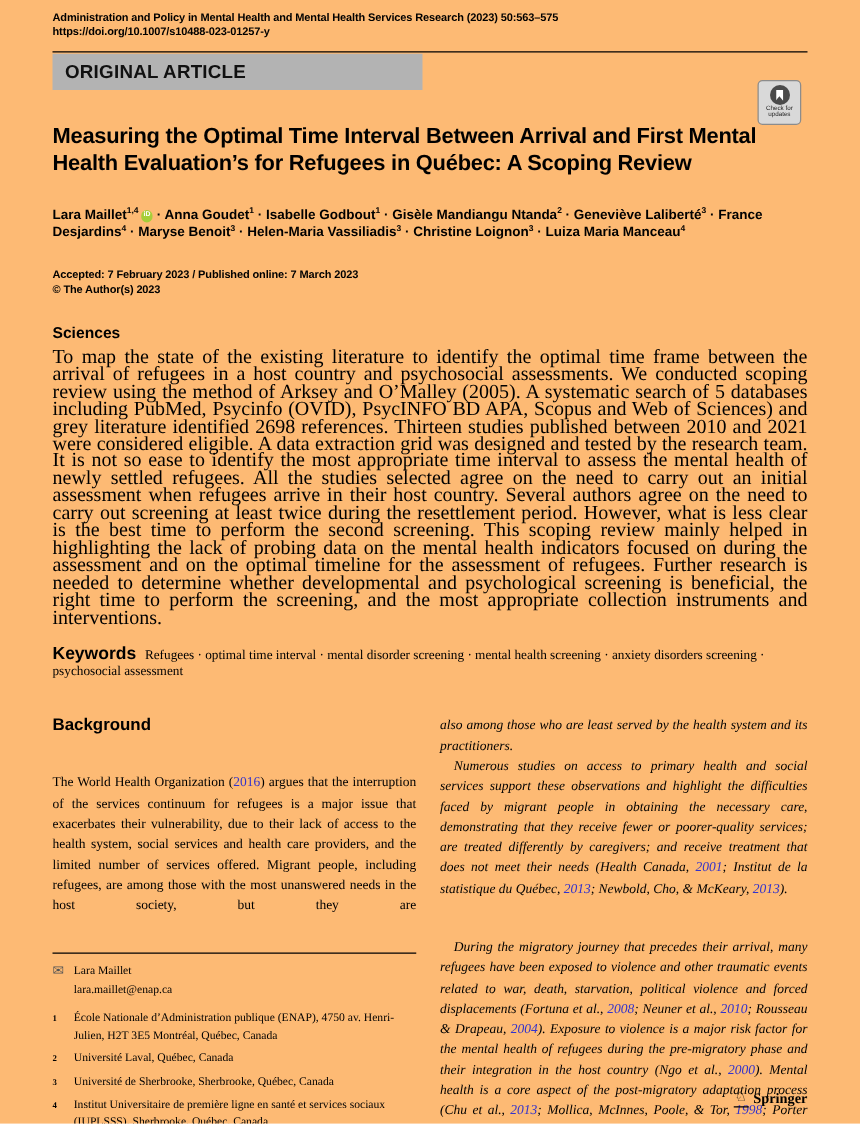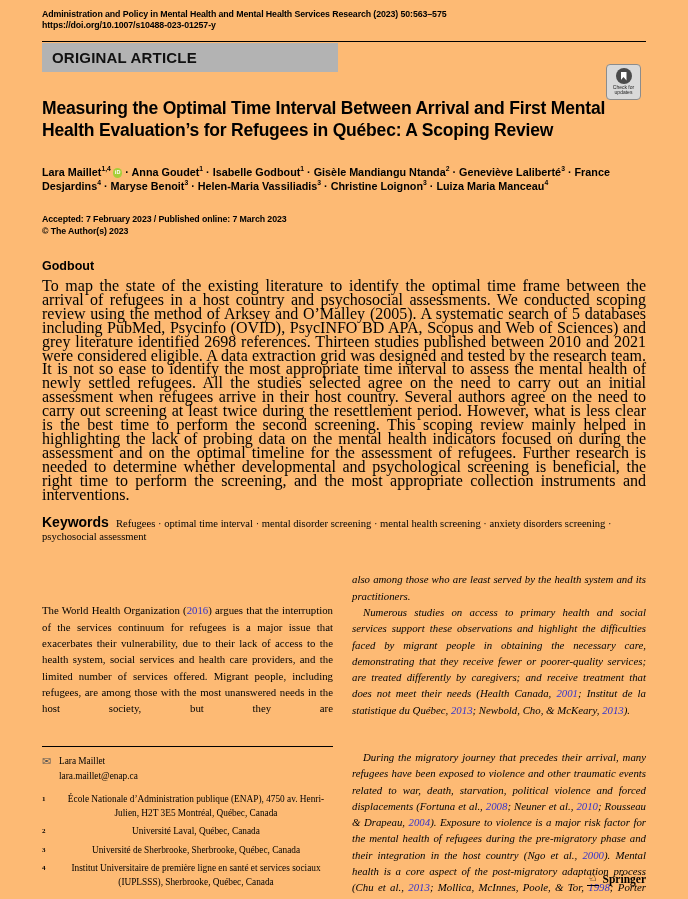--- a/index.html
+++ b/index.html
@@ -85,21 +85,21 @@
     margin-top:7px; display:grid; grid-template-columns:17px 1fr;
     font-family:"Liberation Serif", serif; font-size:9.3px; line-height:15px;
   }
   .envelope { font-size:11px; line-height:14px; color:#555; }
   .affils { margin-top:9px; }
   .affil {
     display:flex; font-family:"Liberation Serif", serif;
     font-size:9.3px; line-height:13.8px; margin-bottom:4.5px;
   }
   .affil-num { width:17px; flex:none; font-weight:bold; font-size:7px; line-height:11px; padding-top:1px; }
-  .affil-text { flex:1;text-align:center; }
+  .affil-text { flex:1; }
   
   .springer {
     position:absolute; right:42px; bottom:13px;
     display:flex; align-items:center; gap:4px;
     font-family:"Liberation Serif", serif; font-size:11.5px; font-weight:600;
   }
   .springer-horse {
     font-family:"DejaVu Sans", sans-serif; font-size:11px; line-height:12px;
     border-bottom:1.2px solid #000; padding:0 1px 1px 1px;
   }
@@ -126,30 +126,31 @@
     <div class="updates-label">updates</div>
   </div>
 
   <h1 class="title">Measuring the Optimal Time Interval Between Arrival and First Mental Health Evaluation’s for Refugees in Québec: A Scoping Review</h1>
 
   <div class="authors"><span><span>Lara Maillet</span><sup>1,4</sup><span class="orcid">iD</span></span> · <span><span>Anna Goudet</span><sup>1</sup></span> · <span><span>Isabelle Godbout</span><sup>1</sup></span> · <span><span>Gisèle Mandiangu Ntanda</span><sup>2</sup></span> · <span><span>Geneviève Laliberté</span><sup>3</sup></span> · <span><span>France Desjardins</span><sup>4</sup></span> · <span><span>Maryse Benoit</span><sup>3</sup></span> · <span><span>Helen-Maria Vassiliadis</span><sup>3</sup></span> · <span><span>Christine Loignon</span><sup>3</sup></span> · <span><span>Luiza Maria Manceau</span><sup>4</sup></span></div>
 
   <div class="meta">Accepted: 7 February 2023 / Published online: 7 March 2023</div>
   <div class="meta" style="margin-top:0;">© The Author(s) 2023</div>
 
-  <div class="abstract-h">Godbout</div>
+  <div class="abstract-h">Sciences</div>
   <div class="abstract-text">To map the state of the existing literature to identify the optimal time frame between the arrival of refugees in a host country and psychosocial assessments. We conducted scoping review using the method of Arksey and O’Malley (2005). A systematic search of 5 databases including PubMed, Psycinfo (OVID), PsycINFO BD APA, Scopus and Web of Sciences) and grey literature identified 2698 references. Thirteen studies published between 2010 and 2021 were considered eligible. A data extraction grid was designed and tested by the research team. It is not so ease to identify the most appropriate time interval to assess the mental health of newly settled refugees. All the studies selected agree on the need to carry out an initial assessment when refugees arrive in their host country. Several authors agree on the need to carry out screening at least twice during the resettlement period. However, what is less clear is the best time to perform the second screening. This scoping review mainly helped in highlighting the lack of probing data on the mental health indicators focused on during the assessment and on the optimal timeline for the assessment of refugees. Further research is needed to determine whether developmental and psychological screening is beneficial, the right time to perform the screening, and the most appropriate collection instruments and interventions.</div>
 
   <div class="keywords">
     <span class="kw-label">Keywords</span><span>Refugees  ·  optimal time interval  ·  mental disorder screening  ·  mental health screening  ·  anxiety disorders screening  ·  psychosocial assessment</span>
   </div>
 
   <div class="columns">
 
     <div class="col-left">
+      <h2 class="section-h">Background</h2>
       <div class="body-text">
           <p class="cont">The World Health Organization (<span class="cite">2016</span>) argues that the interruption of the services continuum for refugees is a major issue that exacerbates their vulnerability, due to their lack of access to the health system, social services and health care providers, and the limited number of services offered. Migrant people, including refugees, are among those with the most unanswered needs in the host society, but they are</p>
         </div>
 
       <div class="fn-block">
         <div class="fn-rule"></div>
         <div class="correspondence">
           <span class="envelope">✉</span>
           <span>Lara Maillet</span>
           <span></span>

